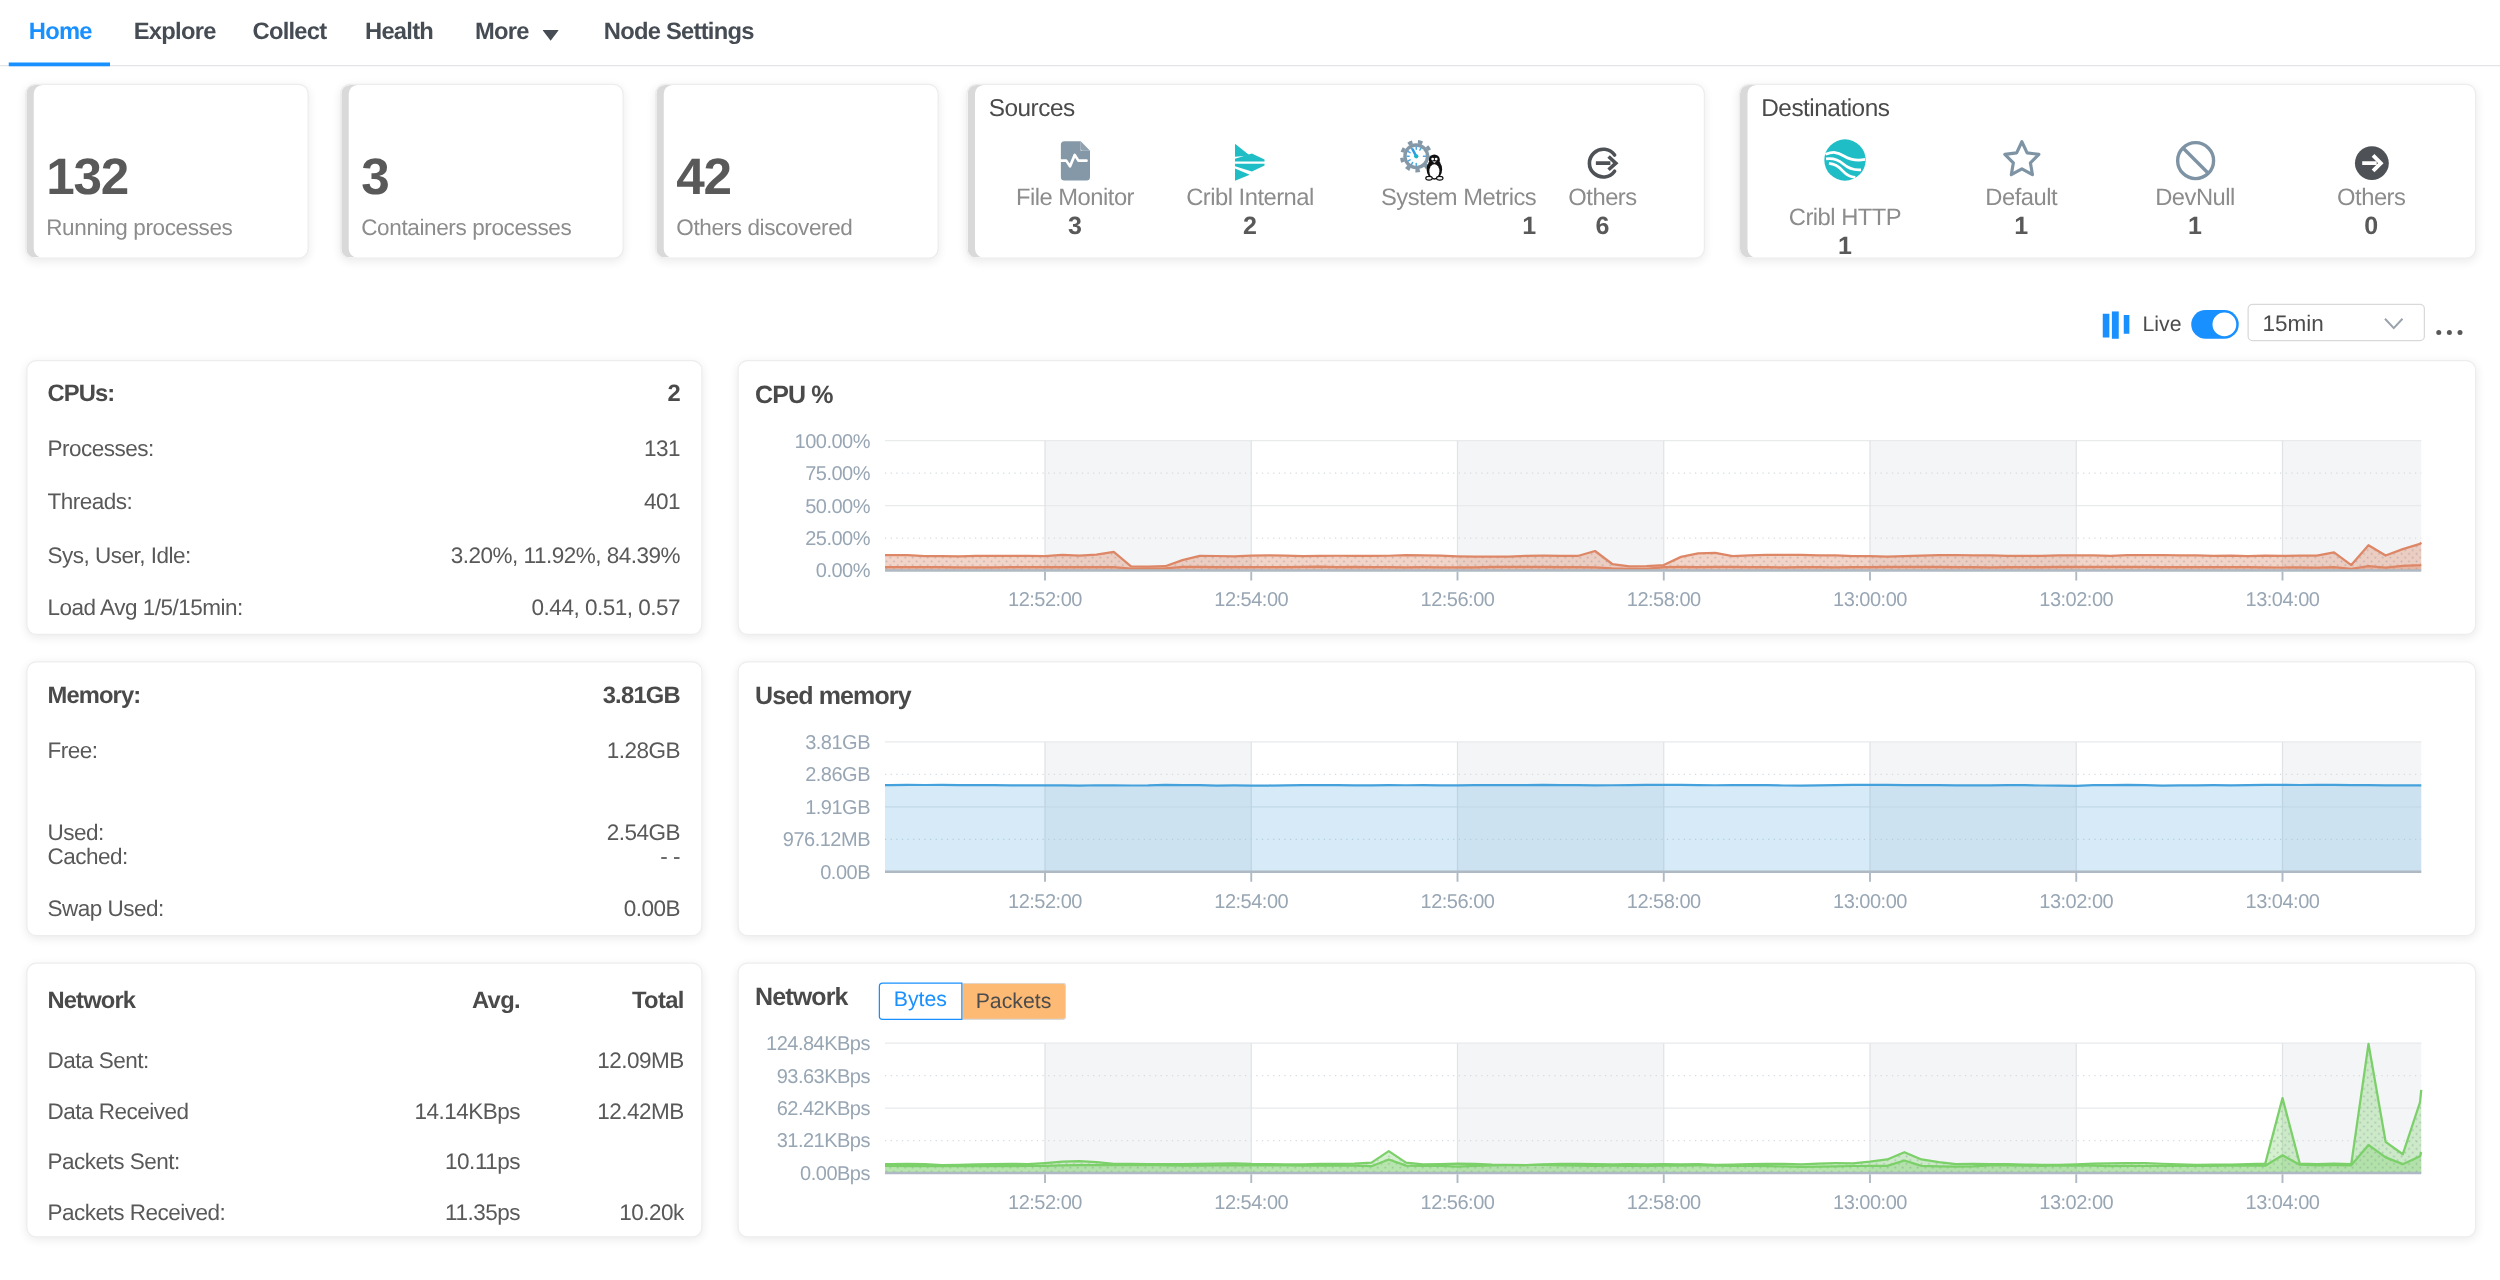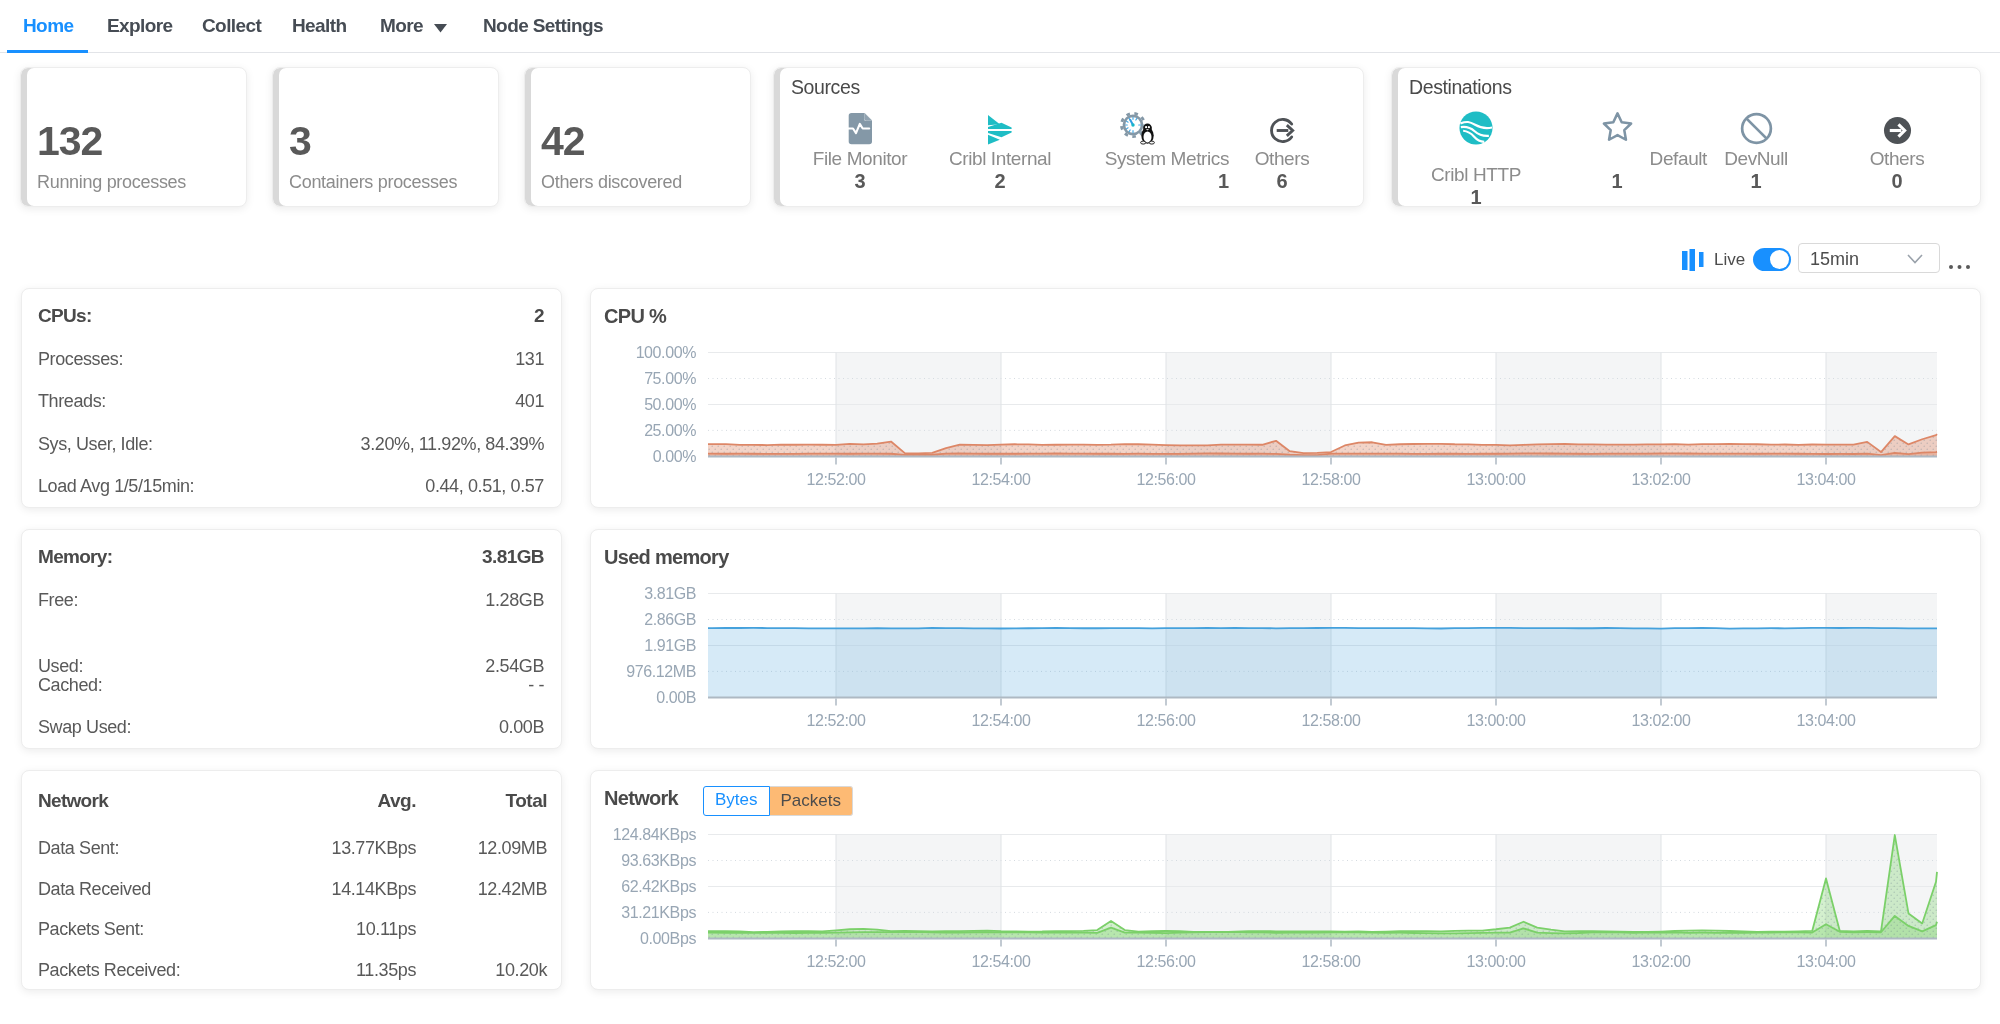--- a/index.html
+++ b/index.html
@@ -141,21 +141,21 @@
           </div>
 <div style="margin-top:20px;font-size:19px;letter-spacing:-0.4px;color:#8c8c8c;line-height:20px;">Cribl HTTP</div>
 <div style="margin-top:2px;font-size:20px;font-weight:bold;color:#595959;line-height:21px;">1</div>
 </div>
 <div style="position:absolute;left:135px;top:0;width:180px;text-align:center;">
 <div style="height:48px;display:flex;align-items:flex-end;justify-content:center;">
             <svg width="35" height="35" viewBox="0 0 36 36">
 <path d="M18 3.5 L22.3 12.6 L32 13.9 L25 20.8 L26.7 30.6 L18 25.8 L9.3 30.6 L11 20.8 L4 13.9 L13.7 12.6 Z" fill="none" stroke="#7e94a5" stroke-width="2.6" stroke-linejoin="round"></path>
 </svg>
           </div>
-<div style="margin-top:4px;font-size:19px;letter-spacing:-0.4px;color:#8c8c8c;line-height:20px;text-align:right;">Default</div>
+<div style="margin-top:4px;font-size:19px;letter-spacing:-0.4px;color:#8c8c8c;line-height:20px;">Default</div>
 <div style="margin-top:2px;font-size:20px;font-weight:bold;color:#595959;line-height:21px;">1</div>
 </div>
 <div style="position:absolute;left:274px;top:0;width:180px;text-align:center;">
 <div style="height:48px;display:flex;align-items:flex-end;justify-content:center;">
             <svg width="33" height="33" viewBox="0 0 34 34">
 <circle cx="17" cy="17" r="14.8" fill="none" stroke="#7e94a5" stroke-width="2.8"></circle>
 <line x1="6.8" y1="6.8" x2="27.2" y2="27.2" stroke="#7e94a5" stroke-width="2.8"></line>
 </svg>
           </div>
 <div style="margin-top:4px;font-size:19px;letter-spacing:-0.4px;color:#8c8c8c;line-height:20px;">DevNull</div>
@@ -244,21 +244,20 @@
 </div>
 <div class="card" style="left:21px;top:770px;width:541px;height:220px;">
 <div class="irow" style="top:18px;">
         <span class="ititle">Network</span>
       </div>
 <div style="position:absolute;left:16px;top:18px;width:378px;height:24px;text-align:right;font-size:19px;font-weight:bold;letter-spacing:-0.5px;color:#4a4a4a;line-height:24px;">Avg.</div>
 <div style="position:absolute;left:16px;top:18px;width:509px;height:24px;text-align:right;font-size:19px;font-weight:bold;letter-spacing:-0.5px;color:#4a4a4a;line-height:24px;">Total</div>
 <div class="irow" style="top:65px;">
         <span class="ilab">Data Sent:</span>
       </div>
-<div style="position:absolute;left:16px;top:65px;width:378px;height:24px;text-align:right;font-size:18px;letter-spacing:-0.4px;color:#595959;line-height:24px;">13.77KBps</div>
 <div style="position:absolute;left:16px;top:65px;width:509px;height:24px;text-align:right;font-size:18px;letter-spacing:-0.4px;color:#595959;line-height:24px;">12.09MB</div>
 <div class="irow" style="top:105.5px;">
         <span class="ilab">Data Received</span>
       </div>
 <div style="position:absolute;left:16px;top:105.5px;width:378px;height:24px;text-align:right;font-size:18px;letter-spacing:-0.4px;color:#595959;line-height:24px;">14.14KBps</div>
 <div style="position:absolute;left:16px;top:105.5px;width:509px;height:24px;text-align:right;font-size:18px;letter-spacing:-0.4px;color:#595959;line-height:24px;">12.42MB</div>
 <div class="irow" style="top:146px;">
         <span class="ilab">Packets Sent:</span>
       </div>
 <div style="position:absolute;left:16px;top:146px;width:378px;height:24px;text-align:right;font-size:18px;letter-spacing:-0.4px;color:#595959;line-height:24px;">10.11ps</div>

